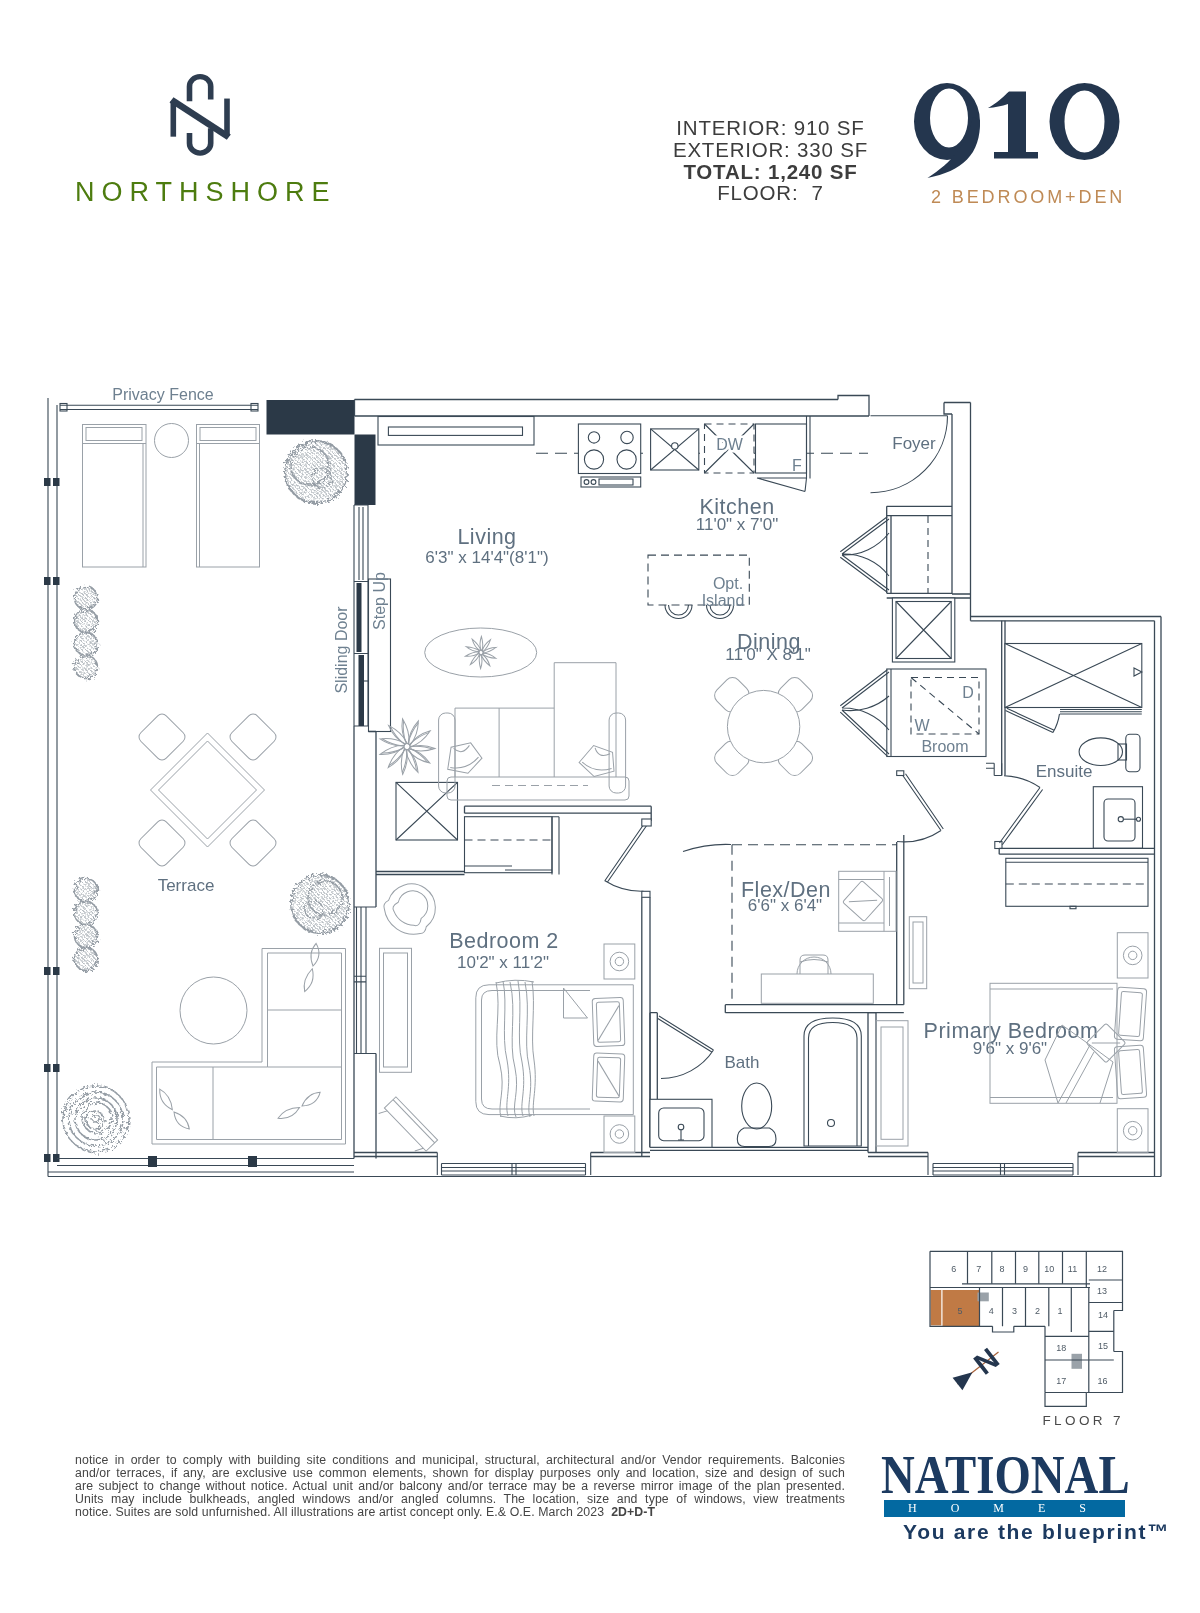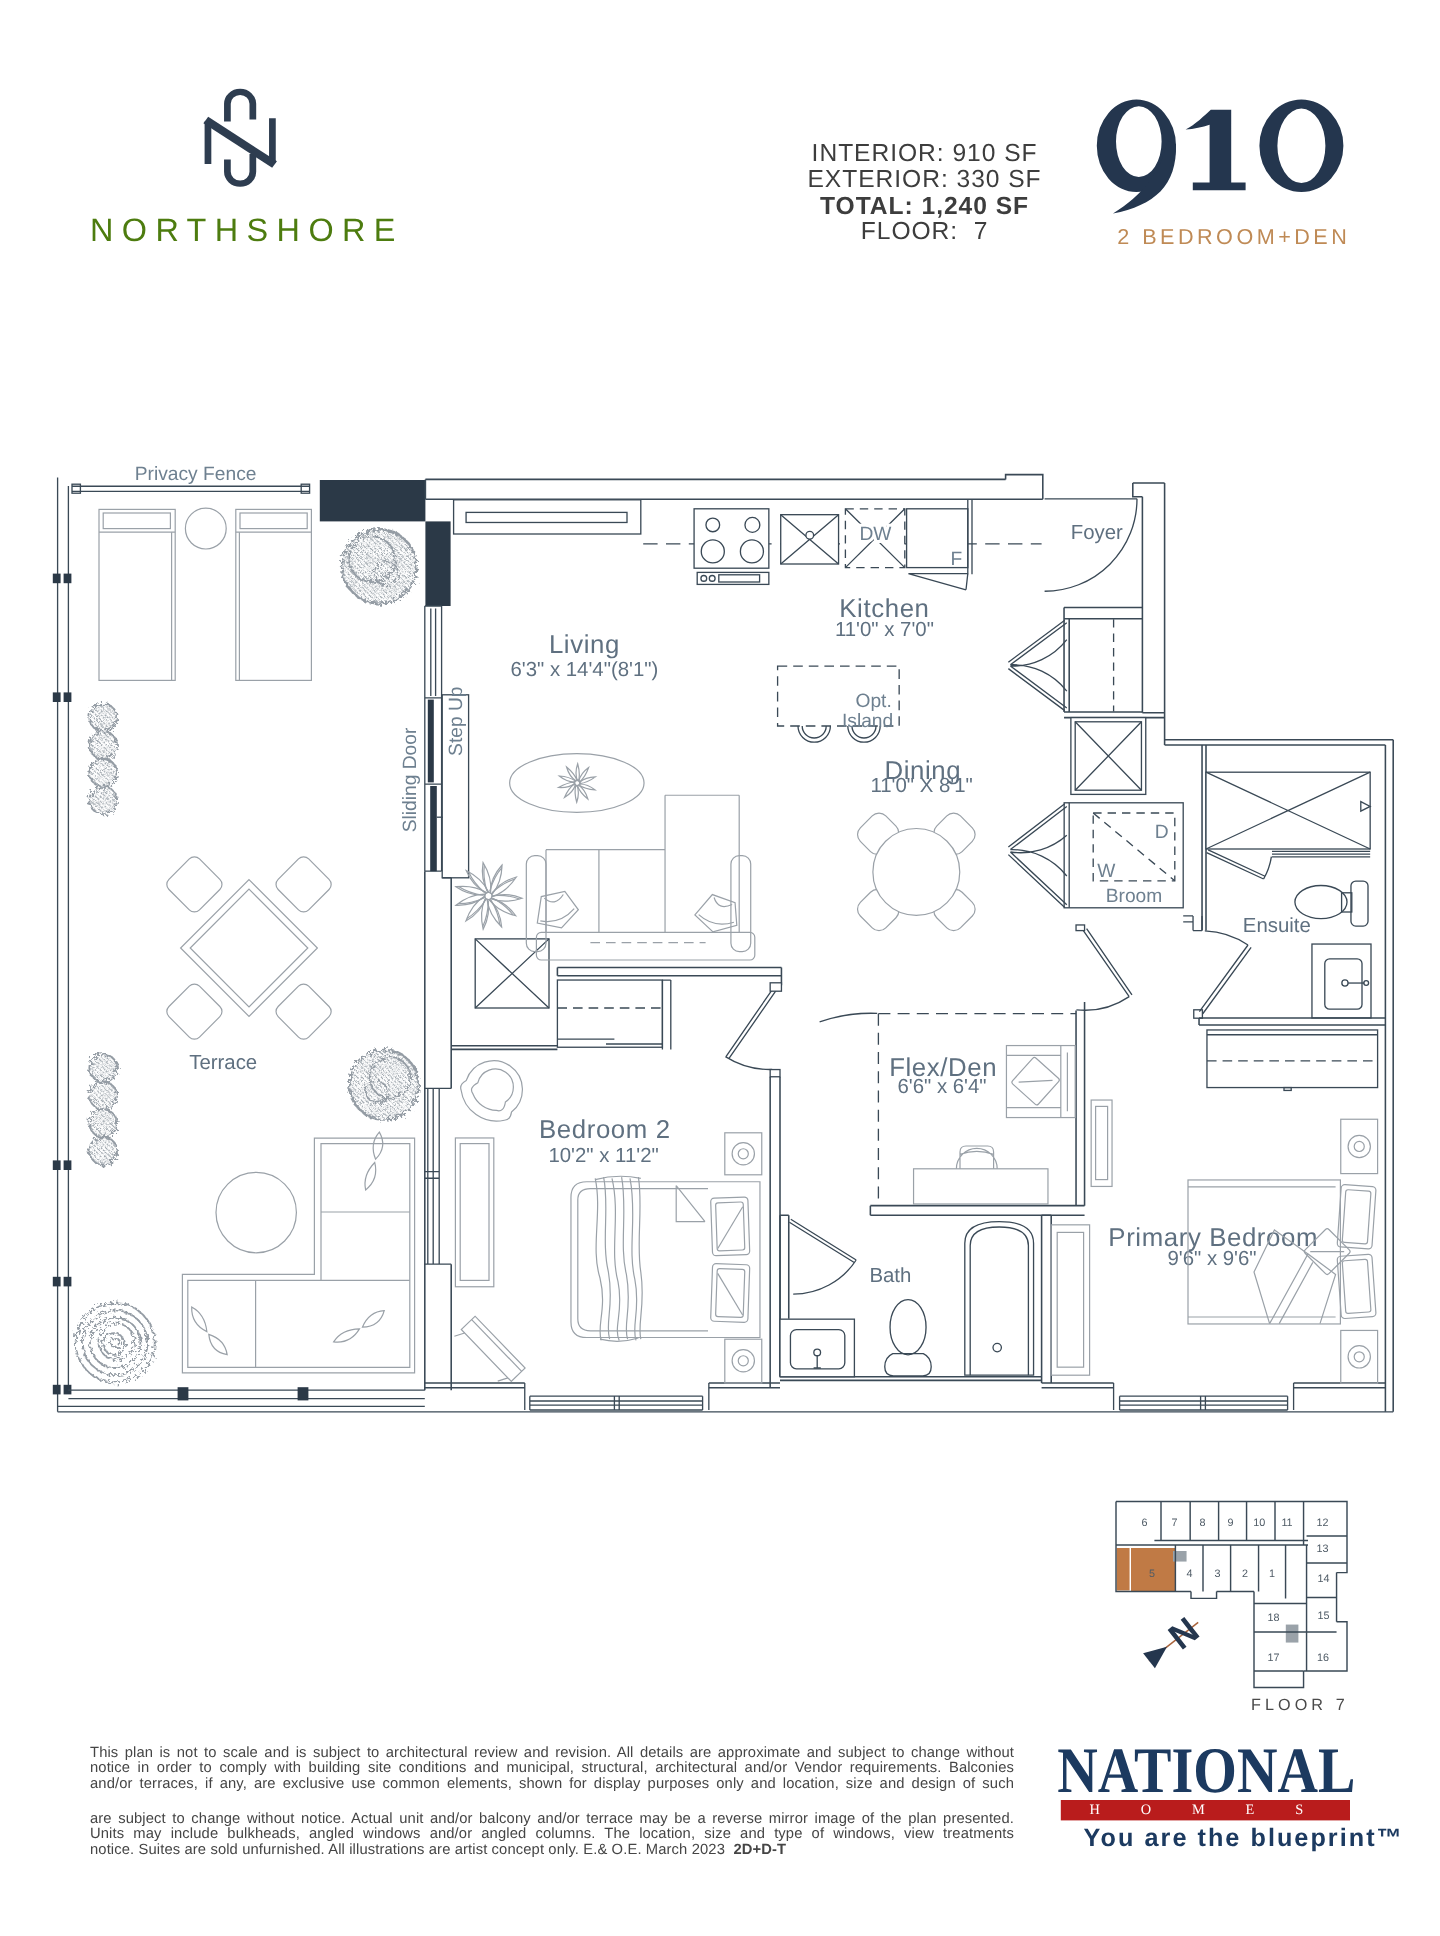--- a/index.html
+++ b/index.html
@@ -698,25 +698,24 @@
 <line x1="-26" y1="0" x2="26" y2="0" stroke="#a8623a" stroke-width="1.2"></line>
 <path d="M-26,8 L-7,0 L-26,-8 Z" fill="#24364e"></path>
 <text x="0" y="10" font-size="30" font-weight="bold" fill="#24364e" font-family="Liberation Sans,sans-serif">N</text>
 </g>
 
 <text x="1124" y="1425" font-size="13.5" letter-spacing="3.4" fill="#4a4a4a" text-anchor="end" font-family="Liberation Sans,sans-serif">FLOOR 7</text>
 
 </svg>
 
 <div class="abs" style="left:75px;top:1454px;width:770px;font-size:12.3px;line-height:13.07px;color:#454545;letter-spacing:0.1px;">
-<div style="text-align:justify;text-align-last:justify;">This plan is not to scale and is subject to architectural review and revision. All details are approximate and subject to change without</div>
 <div style="text-align:justify;text-align-last:justify;">notice in order to comply with building site conditions and municipal, structural, architectural and/or Vendor requirements. Balconies</div>
 <div style="text-align:justify;text-align-last:justify;">and/or terraces, if any, are exclusive use common elements, shown for display purposes only and location, size and design of such</div>
-<div style="text-align:justify;text-align-last:justify;margin-top:16px;">are subject to change without notice. Actual unit and/or balcony and/or terrace may be a reverse mirror image of the plan presented.</div>
+<div style="text-align:justify;text-align-last:justify;">are subject to change without notice. Actual unit and/or balcony and/or terrace may be a reverse mirror image of the plan presented.</div>
 <div style="text-align:justify;text-align-last:justify;">Units may include bulkheads, angled windows and/or angled columns. The location, size and type of windows, view treatments</div>
 <div>notice. Suites are sold unfurnished. All illustrations are artist concept only. E.&amp; O.E. March 2023&nbsp; <b>2D+D-T</b></div>
 </div>
 
 <div class="abs" style="left:881px;top:1444px;width:330px;color:#1c3a60;font-family:'Liberation Serif',serif;font-weight:bold;font-size:54px;transform:scaleX(0.866);transform-origin:0 0;white-space:nowrap;">NATIONAL</div>
 
-<div class="abs" style="left:884px;top:1500px;width:241px;height:16.5px;background:#b91c1c;color:#fff;font-family:'Liberation Serif',serif;font-size:12px;letter-spacing:34px;text-indent:24px;opacity:1;line-height:16.5px;">HOMES</div>
+<div class="abs" style="left:884px;top:1500px;width:241px;height:16.5px;background:#0369a1;color:#fff;font-family:'Liberation Serif',serif;font-size:12px;letter-spacing:34px;text-indent:24px;opacity:1;line-height:16.5px;">HOMES</div>
 
 <div class="abs" style="left:903px;top:1520px;color:#1c3a60;font-weight:bold;font-size:21px;letter-spacing:1.7px;white-space:nowrap;">You are the blueprint™</div>
 
 </body></html>

